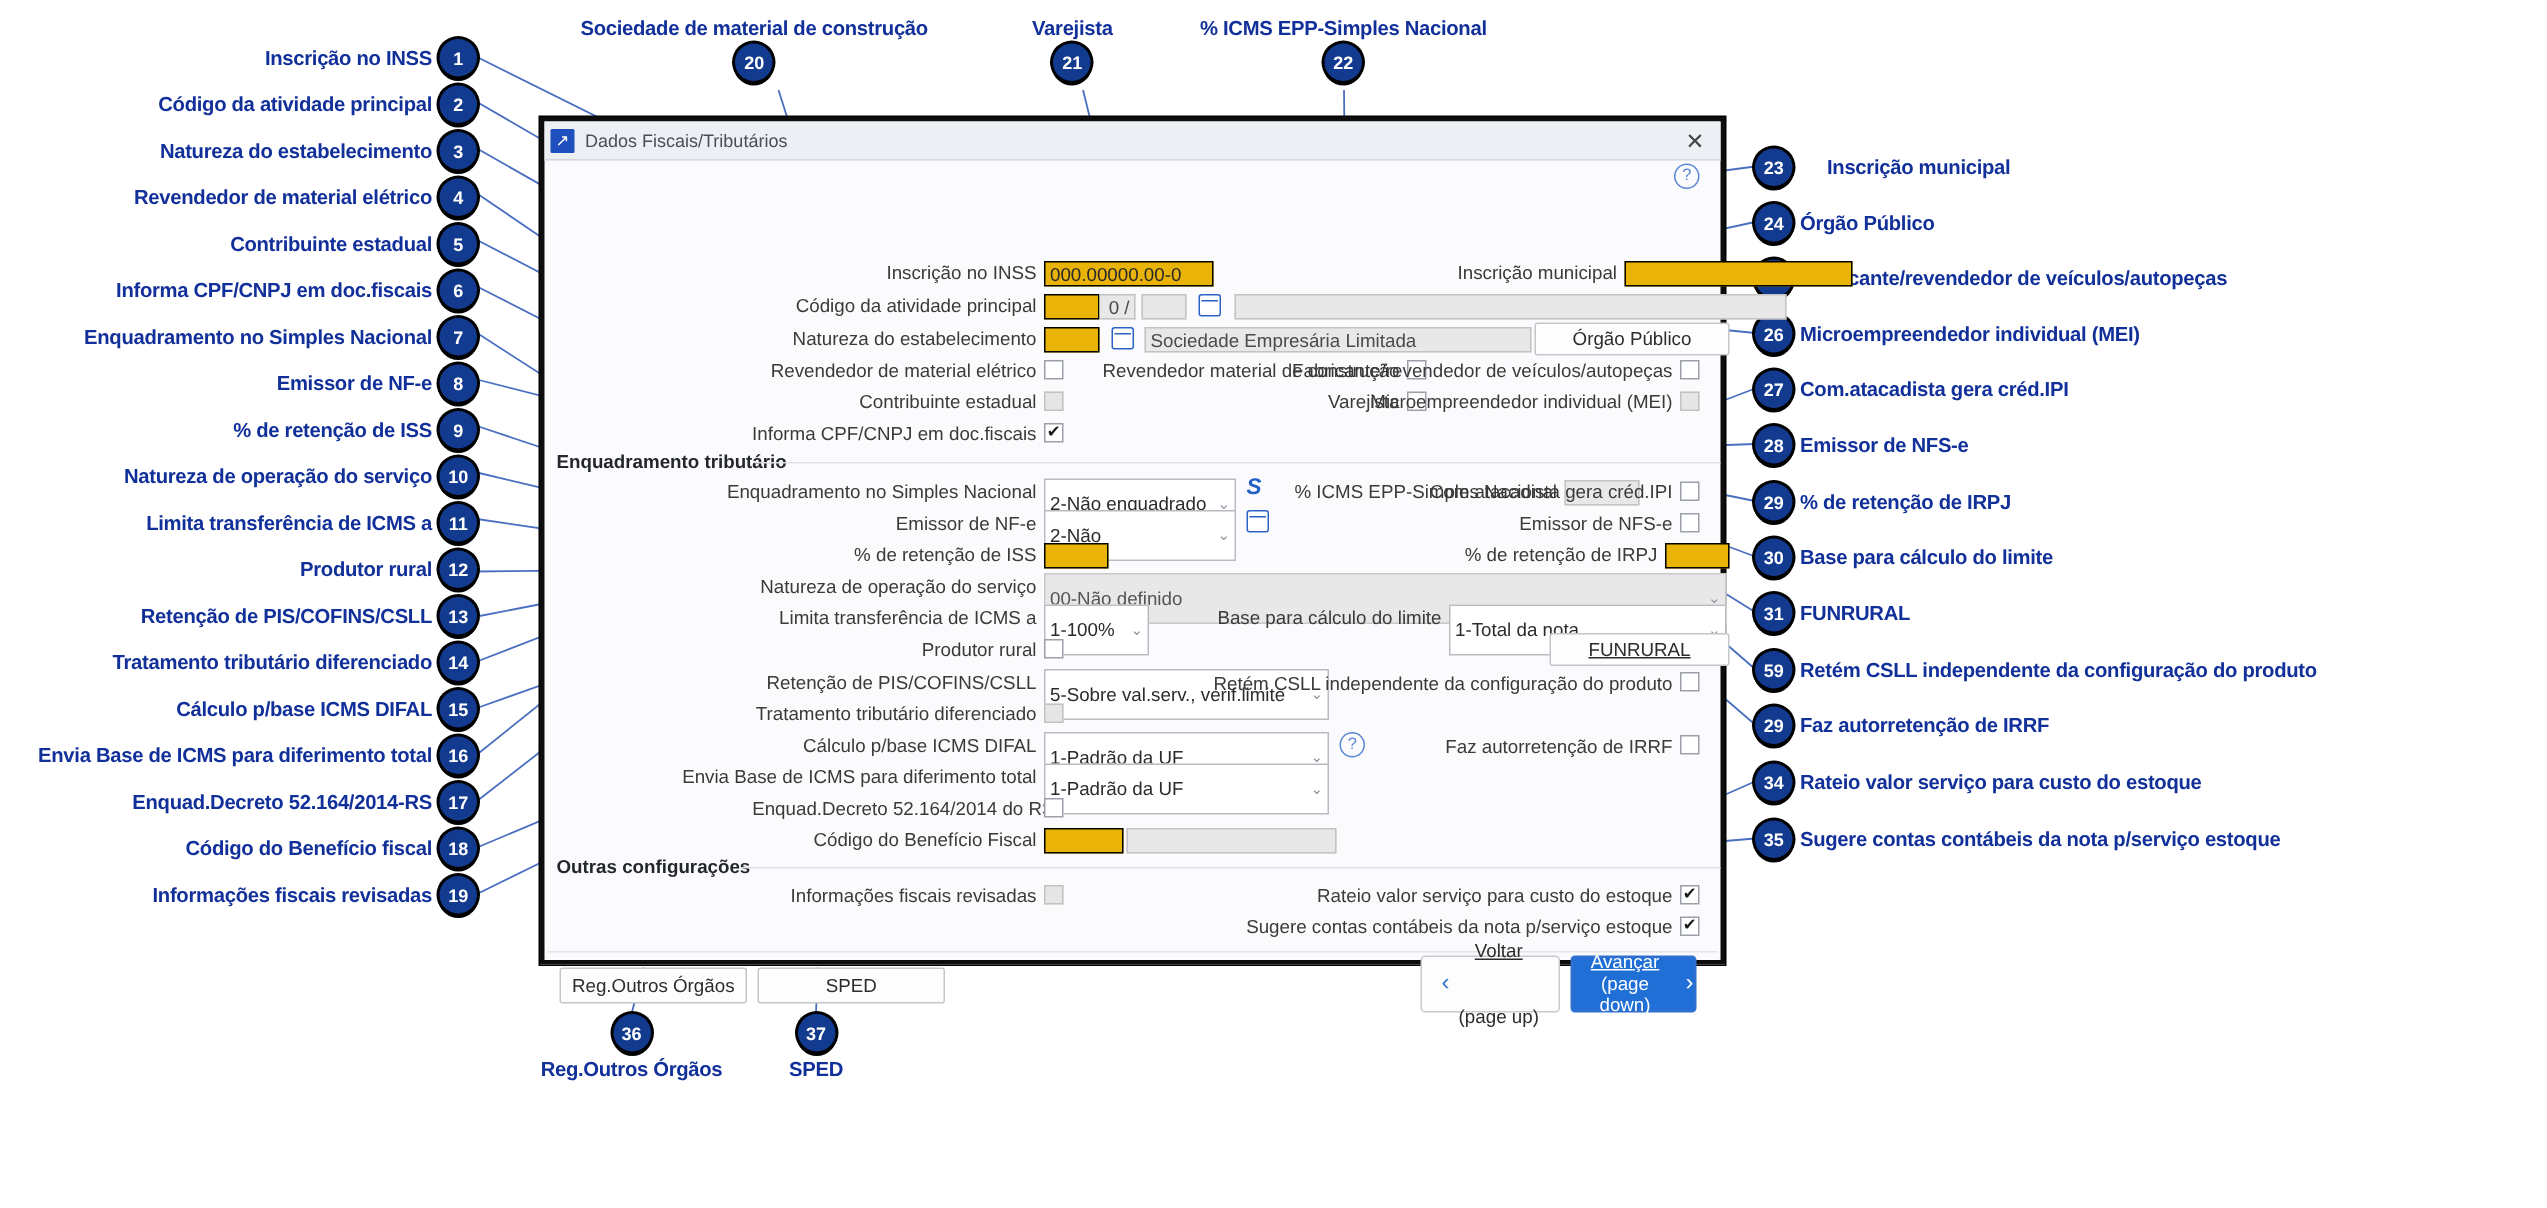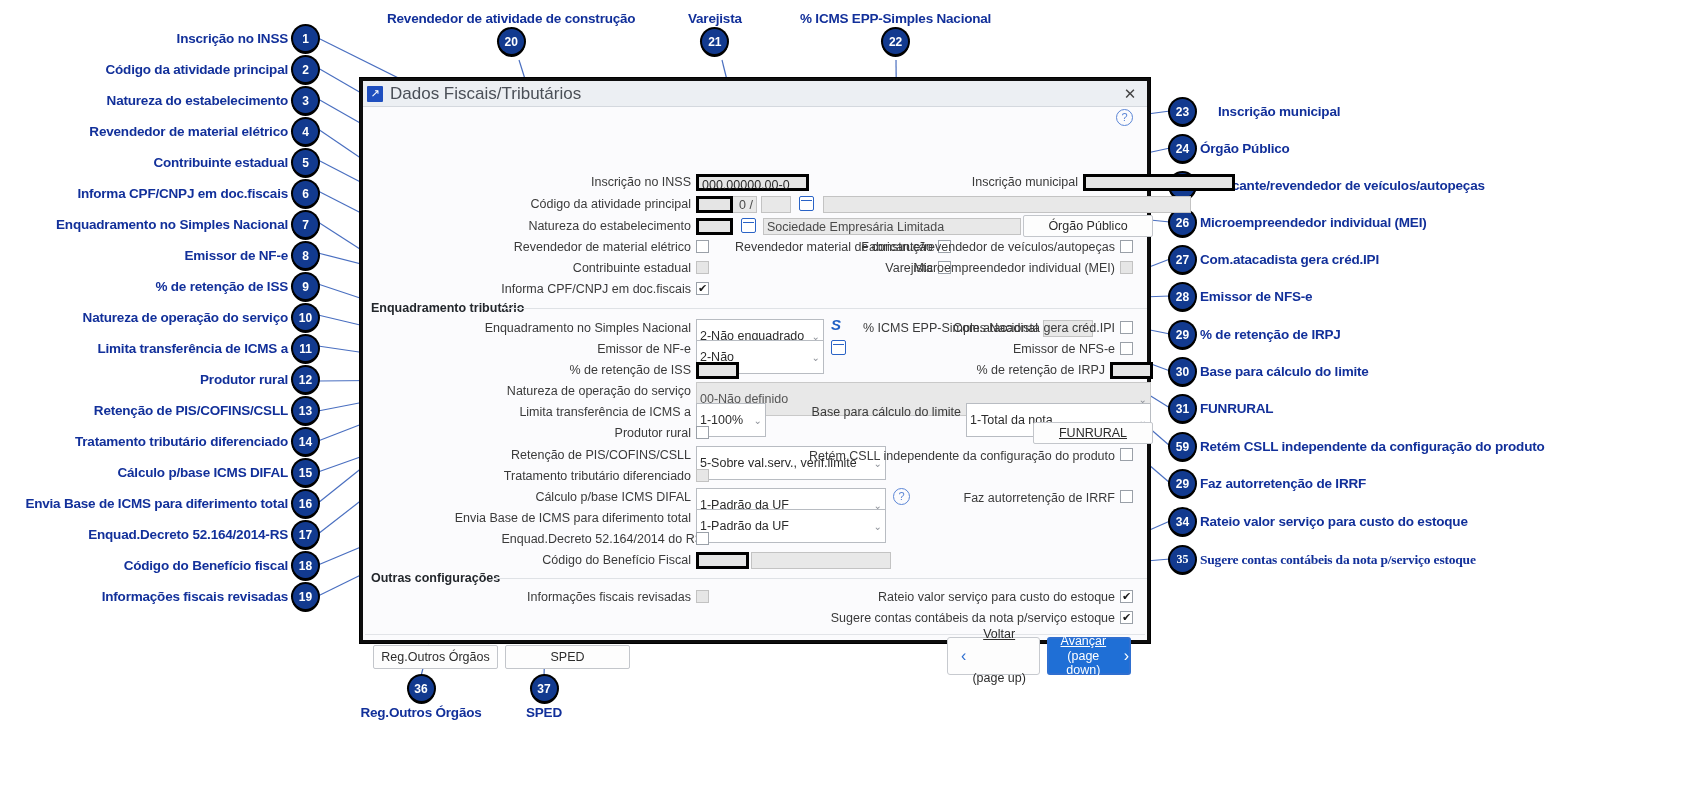--- a/index.html
+++ b/index.html
@@ -34,38 +34,38 @@
   }
   #titlebar{
     height:26px;background:#eceff3;border-bottom:1px solid #d4d8de;
     display:flex;align-items:center;padding:0 4px;box-sizing:border-box;
   }
   #titlebar .tbicon{
     width:16px;height:16px;background:#1f4fbf;color:#fff;
     font-size:11px;display:flex;align-items:center;justify-content:center;
     margin-right:7px;border-radius:1px;
   }
-  #titlebar .ttl{font-size:17px;color:#4a4f57;flex:1;}
+  #titlebar .ttl{font-size:12px;color:#4a4f57;flex:1;}
   #titlebar .tclose{
     width:26px;height:22px;display:flex;align-items:center;justify-content:center;
     font-size:15px;color:#444;cursor:pointer;
   }
   #helprow{height:20px;position:relative;}
   .helpicon{
     position:absolute;right:14px;top:2px;width:15px;height:15px;border-radius:50%;
     border:1.4px solid #5b86d6;color:#5b86d6;font-size:11px;
     display:flex;align-items:center;justify-content:center;line-height:1;
   }
   .body{position:relative;padding:0;}
 
   
   .row{position:absolute;display:flex;align-items:center;}
   .lbl{font-size:12.5px;color:#3a3a3a;text-align:right;white-space:nowrap;}
   .inp{
-    border:3px solid #000000;background:#e5e5e5;height:17px;box-sizing:border-box;
+    border:1px solid #000000;background:#eab308;height:17px;box-sizing:border-box;
     font-size:12.5px;color:#2b2b2b;padding:0 3px;line-height:16px;
     font-family:"Liberation Sans",sans-serif;
   }
   .inp.ro{background:#e8e8e8;border:1px solid #c3c3c3;color:#4a4a4a;}
   .sel{
     border:1px solid #b8bcc2;background:#fff;height:28px;box-sizing:border-box;
     font-size:12.5px;color:#2b2b2b;padding:16px 3px;line-height:17px;
     display:flex;align-items:center;justify-content:space-between;
   }
   .sel.ro{background:#e8e8e8;border:1px solid #c9c9c9;color:#555;}
@@ -220,21 +220,21 @@
 <div class="callout left" style="left:20px;top:553px;width:298px;">
   <span class="ctext">Código do Benefício fiscal</span>
   <span class="bubble">18</span>
 </div>
 <div class="callout left" style="left:20px;top:584px;width:298px;">
   <span class="ctext">Informações fiscais revisadas</span>
   <span class="bubble">19</span>
 </div>
 
 <div class="callout" style="left:387px;top:11px;flex-direction:column;gap:3px;align-items:center;">
-  <span class="ctext">Revendedor de atividade de construção</span>
+  <span class="ctext">Sociedade de material de construção</span>
   <span class="bubble">20</span>
 </div>
 <div class="callout" style="left:688px;top:11px;flex-direction:column;gap:3px;align-items:center;">
   <span class="ctext">Varejista</span>
   <span class="bubble">21</span>
 </div>
 <div class="callout" style="left:800px;top:11px;flex-direction:column;gap:3px;align-items:center;">
   <span class="ctext">% ICMS EPP-Simples Nacional</span>
   <span class="bubble">22</span>
 </div>
@@ -280,21 +280,21 @@
   <span class="ctext">Retém CSLL independente da configuração do produto</span>
 </div>
 <div class="callout" style="left:1170px;top:471px;">
   <span class="bubble">29</span>
   <span class="ctext">Faz autorretenção de IRRF</span>
 </div>
 <div class="callout" style="left:1170px;top:509px;">
   <span class="bubble">34</span>
   <span class="ctext">Rateio valor serviço para custo do estoque</span>
 </div>
-<div class="callout" style="left:1170px;top:547px;font-family:Liberation Serif, serif;">
+<div class="callout" style="left:1170px;top:547px;">
   <span class="bubble">35</span>
   <span class="ctext">Sugere contas contábeis da nota p/serviço estoque</span>
 </div>
 
 <div class="callout" style="left:360px;top:676px;flex-direction:column;gap:4px;align-items:center;width:122px;">
   <span class="bubble">36</span>
   <span class="ctext">Reg.Outros Órgãos</span>
 </div>
 <div class="callout" style="left:508px;top:676px;flex-direction:column;gap:4px;align-items:center;width:72px;">
   <span class="bubble">37</span>

